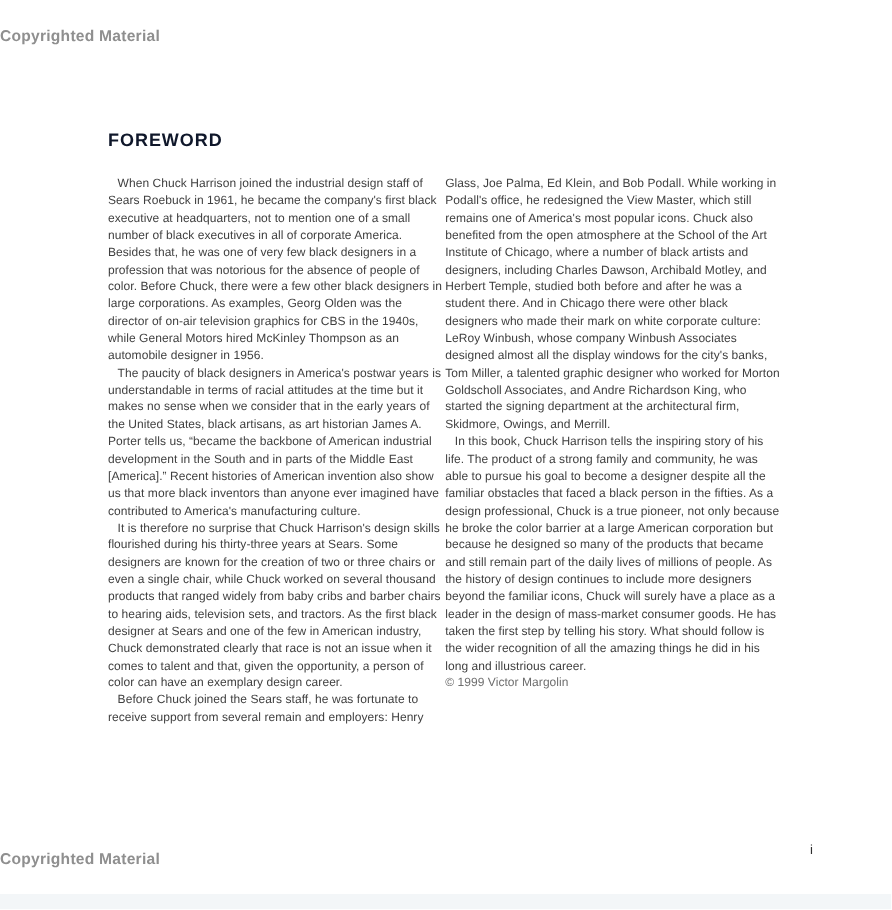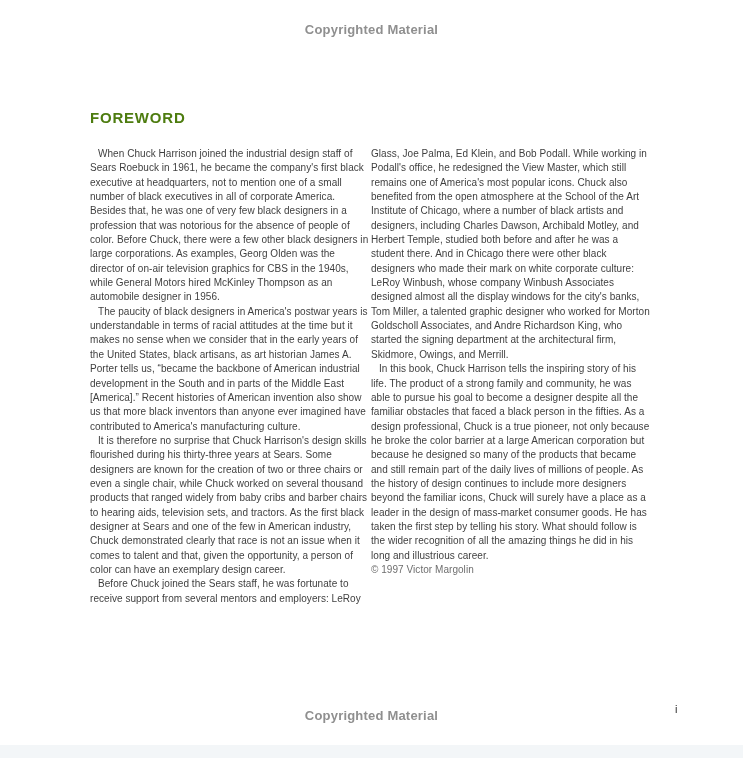--- a/index.html
+++ b/index.html
@@ -8,37 +8,36 @@
     width: 743px;
     height: 758px;
     background: #ffffff;
     font-family: "Liberation Sans", sans-serif;
     overflow: hidden;
   }
   .copyright-banner {
     position: absolute;
     left: 0;
     width: 100%;
-    text-align: center;
     font-weight: bold;
     font-size: 13px;
     letter-spacing: 0.2px;
     color: #8f8f8f;
   }
   .copyright-banner.top { top: 22px; }
   .copyright-banner.bottom { top: 708px; }
   .heading {
     position: absolute;
     top: 109px;
     left: 90px;
     margin: 0;
     font-size: 15px;
     font-weight: bold;
     letter-spacing: 0.8px;
-    color: #4d7c0f;
+    color: #0f172a;
   }
   .columns {
     position: absolute;
     top: 147px;
     left: 90px;
     width: 576px;
     display: flex;
   }
   .col {
     width: 281px;
@@ -80,27 +79,27 @@
   <div class="copyright-banner top">Copyrighted Material</div>
 
   <h1 class="heading">FOREWORD</h1>
 
   <div class="columns">
 
     <div class="col">
       <p class="indent">When Chuck Harrison joined the industrial design staff of Sears Roebuck in 1961, he became the company's first black executive at headquarters, not to mention one of a small number of black executives in all of corporate America. Besides that, he was one of very few black designers in a profession that was notorious for the absence of people of color. Before Chuck, there were a few other black designers in large corporations. As examples, Georg Olden was the director of on-air television graphics for CBS in the 1940s, while General Motors hired McKinley Thompson as an automobile designer in 1956.</p>
       <p class="indent">The paucity of black designers in America's postwar years is understandable in terms of racial attitudes at the time but it makes no sense when we consider that in the early years of the United States, black artisans, as art historian James A. Porter tells us, “became the backbone of American industrial development in the South and in parts of the Middle East [America].” Recent histories of American invention also show us that more black inventors than anyone ever imagined have contributed to America's manufacturing culture.</p>
       <p class="indent">It is therefore no surprise that Chuck Harrison's design skills flourished during his thirty-three years at Sears. Some designers are known for the creation of two or three chairs or even a single chair, while Chuck worked on several thousand products that ranged widely from baby cribs and barber chairs to hearing aids, television sets, and tractors. As the first black designer at Sears and one of the few in American industry, Chuck demonstrated clearly that race is not an issue when it comes to talent and that, given the opportunity, a person of color can have an exemplary design career.</p>
-      <p class="indent">Before Chuck joined the Sears staff, he was fortunate to receive support from several mentors and employers: LeRoy</p>
+      <p class="indent">Before Chuck joined the Sears staff, he was fortunate to receive support from several remain and employers: Henry</p>
     </div>
 
     <div class="col">
       <p>Glass, Joe Palma, Ed Klein, and Bob Podall. While working in Podall's office, he redesigned the View Master, which still remains one of America's most popular icons. Chuck also benefited from the open atmosphere at the School of the Art Institute of Chicago, where a number of black artists and designers, including Charles Dawson, Archibald Motley, and Herbert Temple, studied both before and after he was a student there. And in Chicago there were other black designers who made their mark on white corporate culture: LeRoy Winbush, whose company Winbush Associates designed almost all the display windows for the city's banks, Tom Miller, a talented graphic designer who worked for Morton Goldscholl Associates, and Andre Richardson King, who started the signing department at the architectural firm, Skidmore, Owings, and Merrill.</p>
       <p class="indent">In this book, Chuck Harrison tells the inspiring story of his life. The product of a strong family and community, he was able to pursue his goal to become a designer despite all the familiar obstacles that faced a black person in the fifties. As a design professional, Chuck is a true pioneer, not only because he broke the color barrier at a large American corporation but because he designed so many of the products that became and still remain part of the daily lives of millions of people. As the history of design continues to include more designers beyond the familiar icons, Chuck will surely have a place as a leader in the design of mass-market consumer goods. He has taken the first step by telling his story. What should follow is the wider recognition of all the amazing things he did in his long and illustrious career.</p>
-      <p class="copyright-line">© 1997 Victor Margolin</p>
+      <p class="copyright-line">© 1999 Victor Margolin</p>
     </div>
 
   </div>
 
   <div class="copyright-banner bottom">Copyrighted Material</div>
 
   <div class="page-number">i</div>
 
   <div class="bottom-strip"></div>
 

